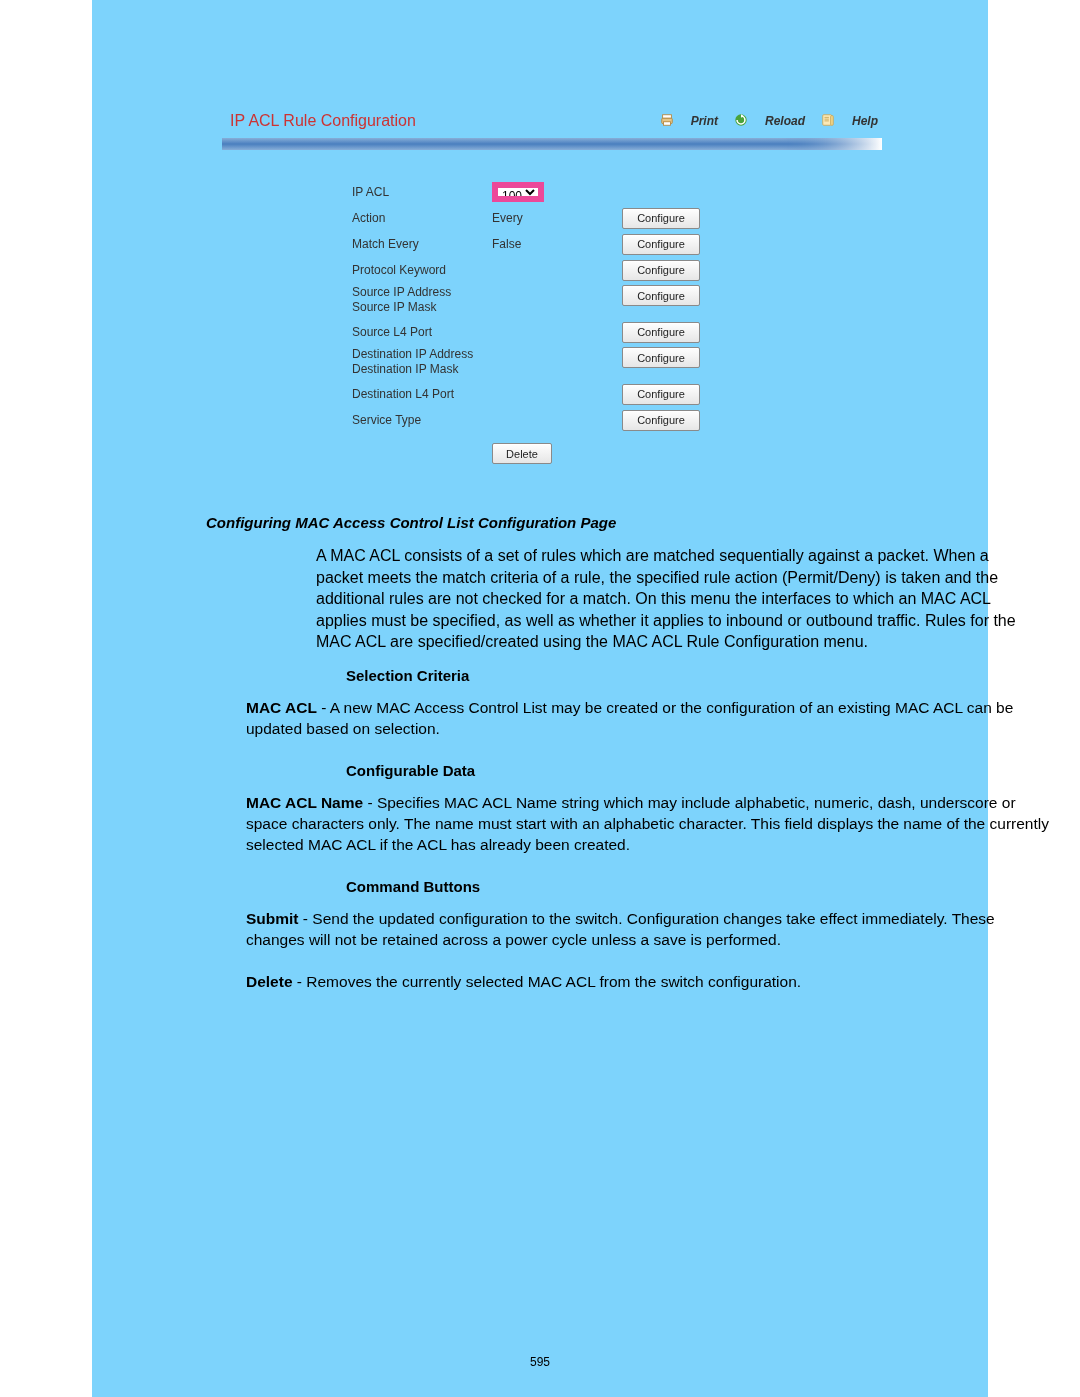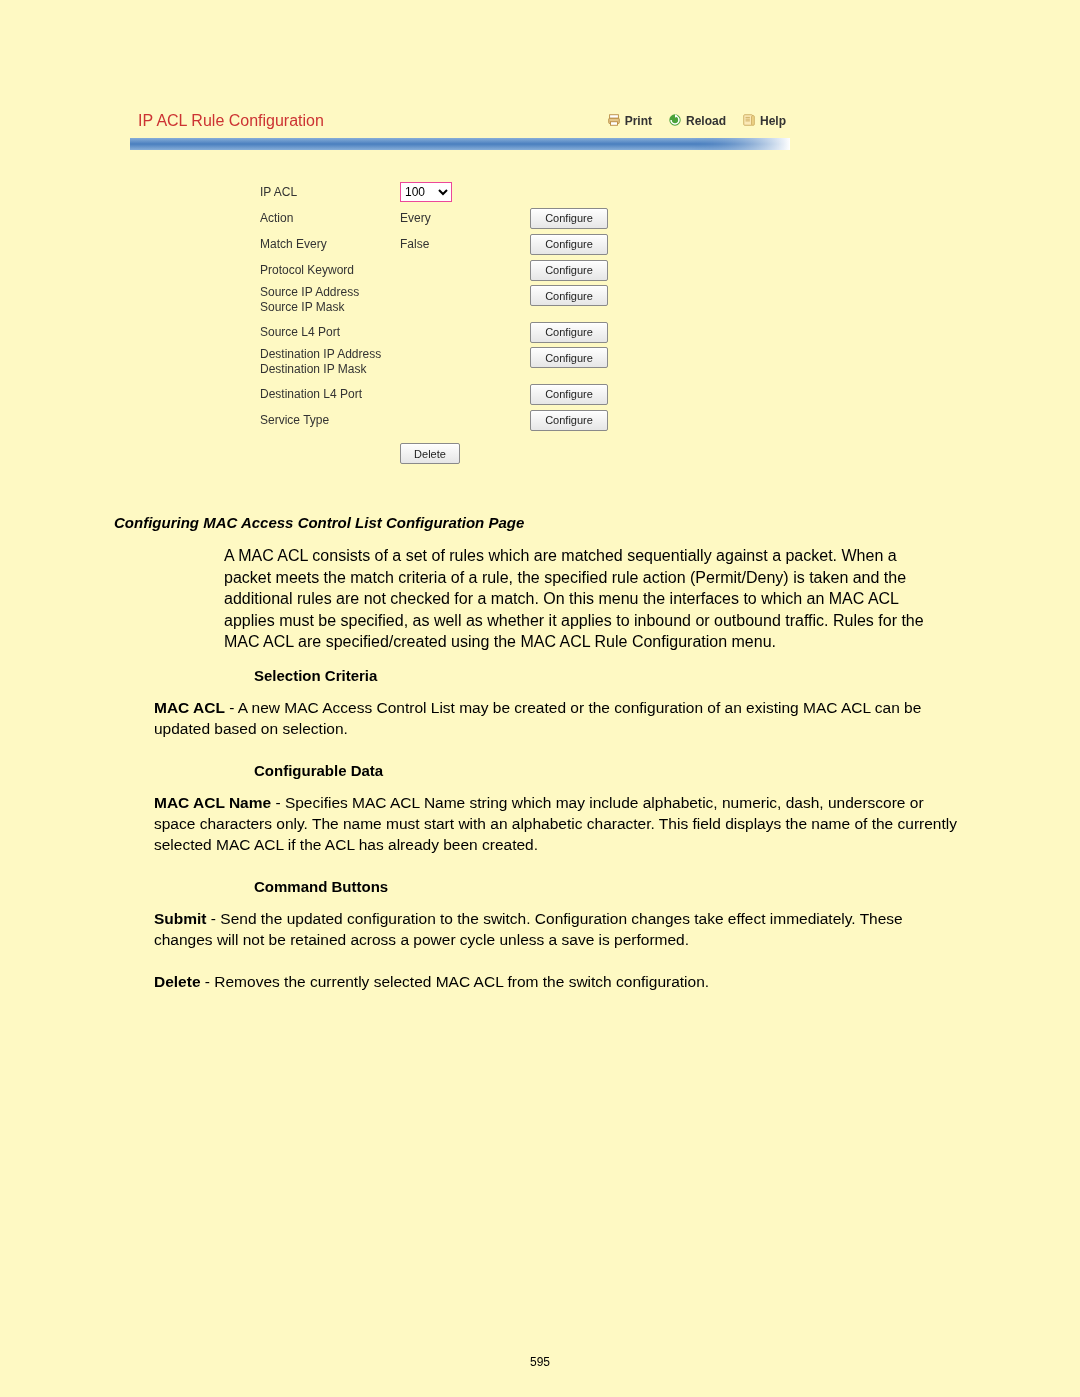--- a/index.html
+++ b/index.html
@@ -3,24 +3,24 @@
 <meta charset="utf-8">
 <style>
   html, body {
     margin: 0;
     padding: 0;
     background: #ffffff;
     font-family: Arial, Helvetica, sans-serif;
     color: #000;
   }
   .page {
-    width: 1080px;
+    width: 896px;
     min-height: 1397px;
     margin: 0 auto;
-    background: #fef9c3;
+    background: #7dd3fc;
     position: relative;
     padding: 0 0 60px 0;
     box-sizing: border-box;
   }
   .panel {
     position: absolute;
     left: 130px;
     top: 108px;
     width: 660px;
     box-sizing: border-box;
@@ -41,22 +41,23 @@
     display: flex;
     align-items: center;
     gap: 16px;
     font-size: 12px;
     color: #333;
     font-weight: bold;
   }
   .panel-action {
     display: inline-flex;
     align-items: center;
-    gap: 4px;
+    gap: 17px;
     cursor: pointer;
+    font-style: italic;
   }
   .panel-action svg { width: 14px; height: 14px; }
   .panel-bar {
     height: 12px;
     background: linear-gradient(to bottom, #6b9ad1 0%, #4a7fbf 45%, #3a6fb0 50%, #4a7fbf 55%, #6b9ad1 100%);
     background: linear-gradient(to right, #4a7fbf 0%, #4a7fbf 85%, #ffffff 100%),
                 linear-gradient(to bottom, #9fbde0 0%, #4a7fbf 50%, #9fbde0 100%);
     background-blend-mode: normal;
   }
   .panel-bar-inner {
@@ -87,21 +88,21 @@
     width: 130px;
     color: #333;
   }
   .btncell {
     width: 110px;
   }
   select.retro {
     font-size: 12px;
     font-family: Arial, sans-serif;
     background: #fff;
-    border: 1px solid #ec4899;
+    border: 6px solid #ec4899;
     height: 20px;
   }
   .select-100 { width: 52px; }
   .select-rule { width: 104px; }
   button.retro {
     font-size: 11px;
     font-family: Arial, sans-serif;
     color: #222;
     background: linear-gradient(to bottom, #fefefe, #e6e6e6);
     border: 1px solid #8a8a8a;

